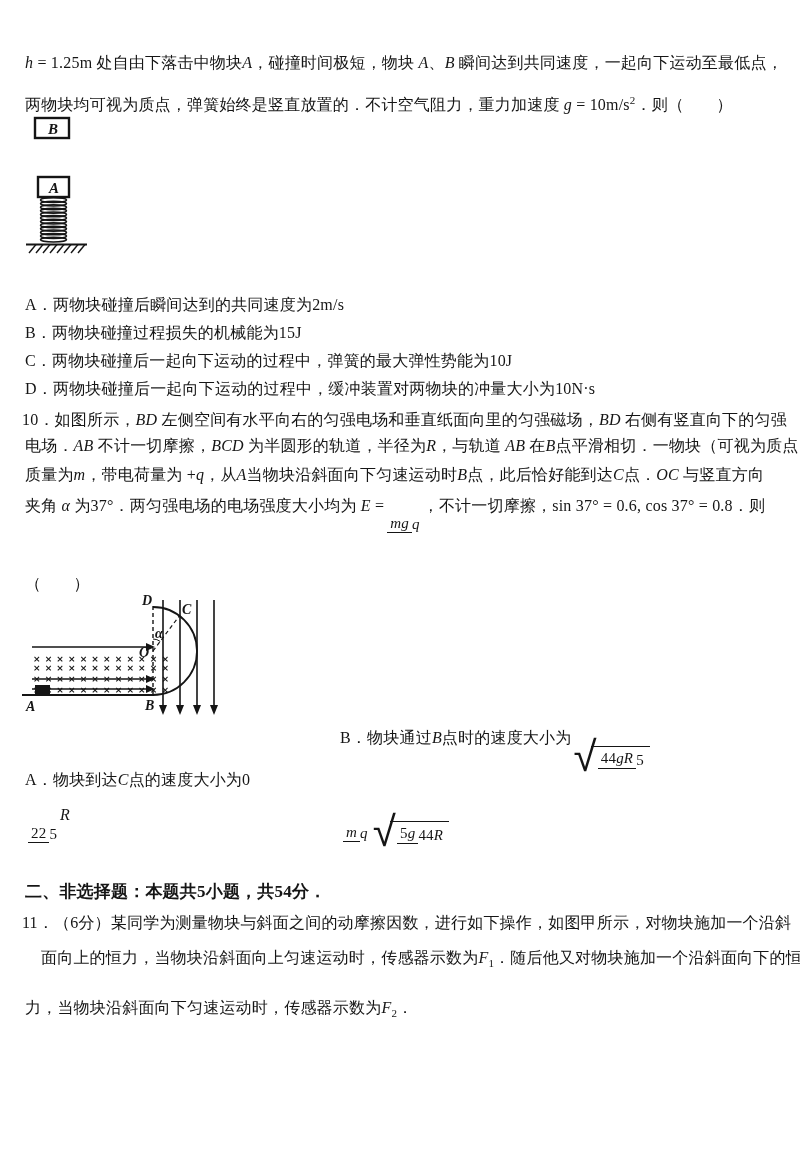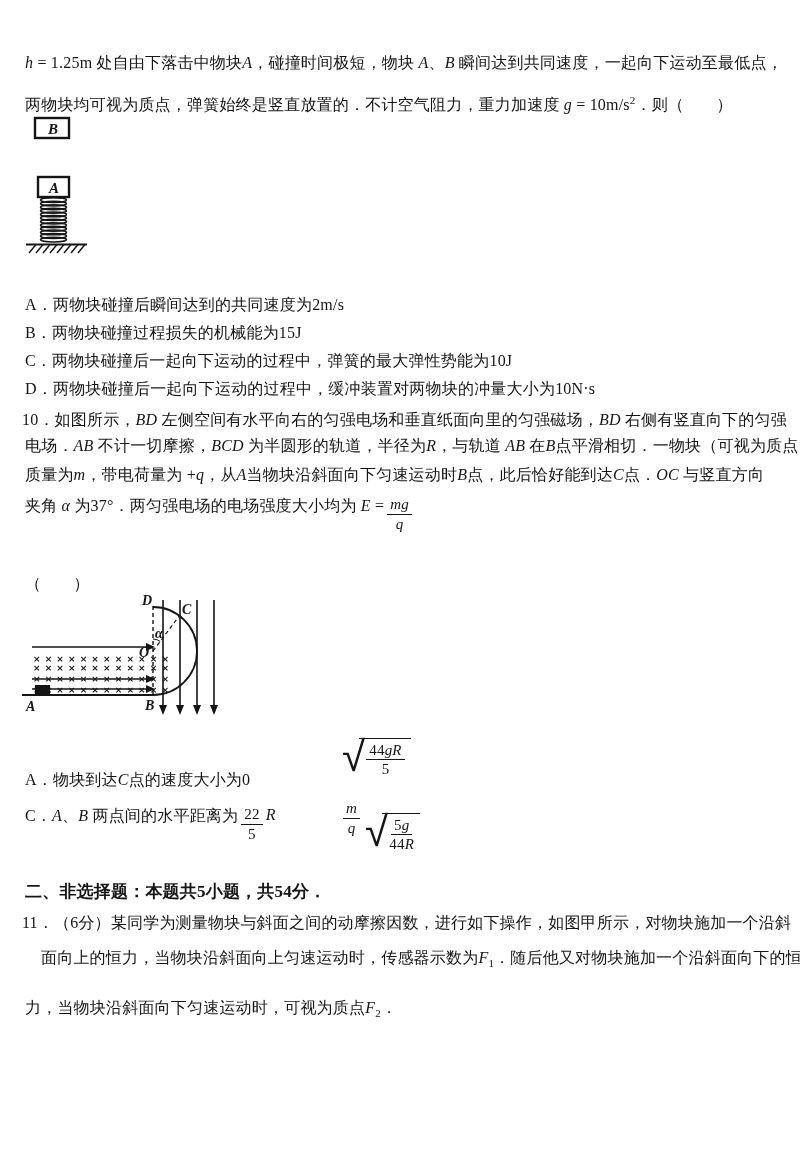--- a/index.html
+++ b/index.html
@@ -6,21 +6,21 @@
   body{
     width:800px;height:1155px;position:relative;background:#ffffff;
     font-family:"Liberation Serif","DejaVu Serif",serif;
     font-size:16px;color:#151515;overflow:hidden;
   }
   .line{position:absolute;white-space:nowrap;line-height:24px;letter-spacing:.2px;text-align:right;}
   .row{position:absolute;display:flex;white-space:nowrap;letter-spacing:.2px;}
   .it{font-style:italic;}
   .bd{font-weight:700;}
   sup,sub{font-size:11px;line-height:0;}
-  .frac{display:inline-flex;flex-direction:column;align-items:center;line-height:1.1;
+  .frac{display:inline-flex;flex-direction:row;align-items:center;line-height:1.1;
         font-size:15px;margin:0 3px;text-align:center;vertical-align:middle;}
   .frac>.num{border-bottom:1.4px solid #151515;padding:0 3px 1px;}
   .frac>.den{padding-top:1px;}
   .sqrt{display:inline-flex;align-items:center;margin-left:2px;}
   .sqrt-sign{font-family:"DejaVu Sans",sans-serif;font-size:42px;font-weight:300;
              line-height:1;margin-right:-6px;transform:translateY(-1px);}
   .sqrt-body{border-top:1.6px solid #151515;display:inline-flex;align-items:center;
              padding:3px 6px 1px 7px;}
   .fig{position:absolute;}
   svg .stroke{stroke:#151515;fill:none;}
@@ -75,20 +75,21 @@
 <p class="line" style="left:22px;top:392px"><span>10．如图所示，</span><span class="it">BD</span><span> 左侧空间有水平向右的匀强电场和垂直纸面向里的匀强磁场，</span><span class="it">BD</span><span> 右侧有竖直向下的匀强</span></p>
 <p class="line" style="left:25px;top:418px"><span>电场．</span><span class="it">AB</span><span> 不计一切摩擦，</span><span class="it">BCD</span><span> 为半圆形的轨道，半径为</span><span class="it">R</span><span>，与轨道 </span><span class="it">AB</span><span> 在</span><span class="it">B</span><span>点平滑相切．一物块（可视为质点）</span></p>
 <p class="line" style="left:25px;top:447px"><span>质量为</span><span class="it">m</span><span>，带电荷量为 +</span><span class="it">q</span><span>，从</span><span class="it">A</span><span>当物块沿斜面向下匀速运动时</span><span class="it">B</span><span>点，此后恰好能到达</span><span class="it">C</span><span>点．</span><span class="it">OC</span><span> 与竖直方向</span></p>
 
 <div class="row" style="left:25px;top:496px;height:56px">
   <span><span>夹角 </span><span class="it">α</span><span> 为37°．两匀强电场的电场强度大小均为 </span><span class="it">E</span><span> = </span></span>
   <span class="frac">
     <span class="num it">mg</span>
     <span class="den it">q</span>
   </span>
+  <span><span>，不计一切摩擦，sin 37° = 0.6, cos 37° = 0.8．则</span></span>
 </div>
 <p class="line" style="left:25px;top:556px"><span>（　　）</span></p>
 
 <svg class="fig" style="left:20px;top:592px" width="212" height="142" viewBox="0 0 212 142">
   <g>
     <line class="stroke" x1="143" y1="8" x2="143" y2="115" stroke-width="1.6"></line>
     <polygon points="139,113 147,113 143,123" fill="#151515"></polygon>
     <line class="stroke" x1="160" y1="8" x2="160" y2="115" stroke-width="1.6"></line>
     <polygon points="156,113 164,113 160,123" fill="#151515"></polygon>
     <line class="stroke" x1="177" y1="8" x2="177" y2="115" stroke-width="1.6"></line>
@@ -120,33 +121,33 @@
   <text class="figlbl" x="162" y="22">C</text>
   <text class="figlbl" x="135" y="46">α</text>
   <text class="figlbl" x="119" y="65">O</text>
   <text class="figlbl" x="125" y="118">B</text>
   <text class="figlbl" x="6" y="119">A</text>
 </svg>
 
 <p class="line" style="left:25px;top:752px"><span>A．物块到达</span><span class="it">C</span><span>点的速度大小为0</span></p>
 
 <div class="row" style="left:340px;top:728px;height:60px">
+  <span><span>B．物块通过</span><span class="it">B</span><span>点时的速度大小为</span></span>
   <span class="sqrt">
     <span class="sqrt-sign">√</span>
     <span class="sqrt-body">
       <span class="frac" style="margin:0">
         <span class="num"><span>44</span><span class="it">gR</span></span>
         <span class="den"><span>5</span></span>
       </span>
     </span>
   </span>
 </div>
 
 <div class="row" style="left:25px;top:806px;height:56px">
-  <span><span>C．</span><span class="it">A</span><span>、</span><span class="it">B</span><span> 两点间的水平距离为</span></span>
   <span class="frac">
     <span class="num">22</span>
     <span class="den">5</span>
   </span>
   <span><span class="it">R</span></span>
 </div>
 
 <div class="row" style="left:340px;top:800px;height:66px">
   <span class="frac">
     <span class="num it">m</span>
@@ -160,13 +161,13 @@
         <span class="den"><span>44</span><span class="it">R</span></span>
       </span>
     </span>
   </span>
 </div>
 
 <p class="line" style="left:25px;top:863px;font-size:17px"><span class="bd">二、非选择题：本题共5小题，共54分．</span></p>
 
 <p class="line" style="left:22px;top:895px"><span>11．（6分）某同学为测量物块与斜面之间的动摩擦因数，进行如下操作，如图甲所示，对物块施加一个沿斜</span></p>
 <p class="line" style="left:41px;top:930px"><span>面向上的恒力，当物块沿斜面向上匀速运动时，传感器示数为</span><span class="it">F</span><sub>1</sub><span>．随后他又对物块施加一个沿斜面向下的恒</span></p>
-<p class="line" style="left:25px;top:980px"><span>力，当物块沿斜面向下匀速运动时，可视为质点</span><span class="it">F</span><sub>2</sub><span>．</span></p>
+<p class="line" style="left:25px;top:980px"><span>力，当物块沿斜面向下匀速运动时，传感器示数为</span><span class="it">F</span><sub>2</sub><span>．</span></p>
 
 </body></html>

